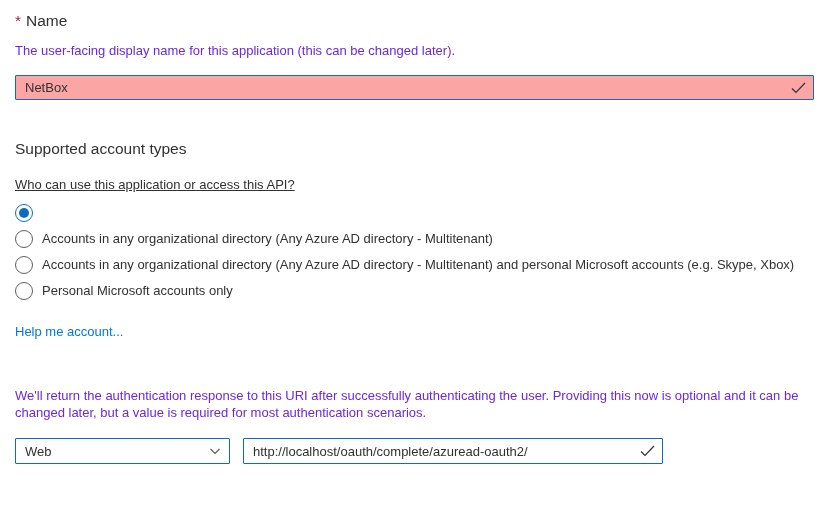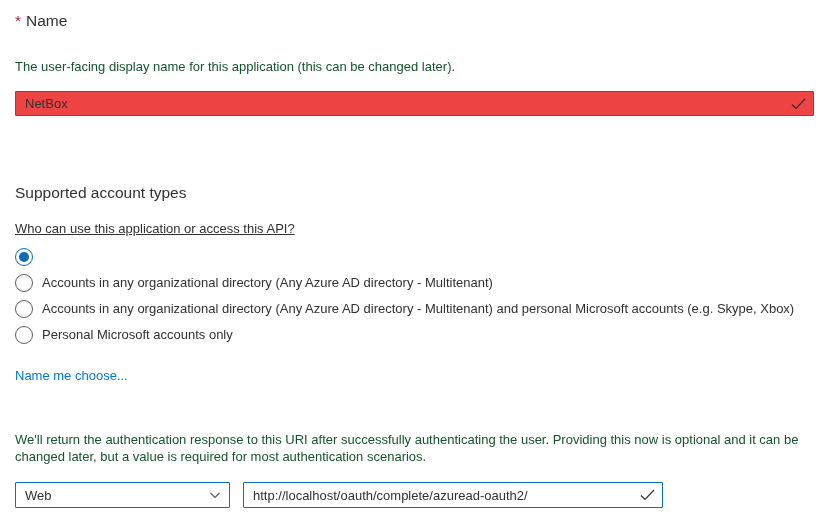--- a/index.html
+++ b/index.html
@@ -2,34 +2,34 @@
 <html><head>
 <meta charset="utf-8">
 <style>
   * { box-sizing: border-box; margin: 0; padding: 0; }
   html, body { width: 829px; height: 516px; background: #ffffff; overflow: hidden; }
   body { font-family: "Liberation Sans", sans-serif; color: #323130; }
   .page { padding: 12px 15px 0 15px; width: 829px; }
 
   .section-title { font-size: 15.5px; line-height: 18px; color: #323130; font-weight: 400; }
   .required { color: #a4262c; margin-right: 5px; }
-  .desc { font-size: 13px; line-height: 17px; margin-top: 28px; color: #14532d; max-width: 800px; }
+  .desc { font-size: 13px; line-height: 17px; margin-top: 12px; color: #6d28d9; max-width: 800px; }
 
   .input-wrap { position: relative; margin-top: 16px; }
   .text-input {
     width: 100%; height: 25px; border: 1px solid #0f6cbd; border-radius: 1px;
     font-size: 13px; padding: 0 30px 0 9px; color: #323130;
-    font-family: "Liberation Sans", sans-serif; outline: none; background: #ef4444;
+    font-family: "Liberation Sans", sans-serif; outline: none; background: #fca5a5;
   }
   .check-icon {
     position: absolute; right: 8px; top: 50%; transform: translateY(-50%);
     display: inline-flex; pointer-events: none;
   }
 
-  .account-section { margin-top: 68px; }
+  .account-section { margin-top: 40px; }
   .question { font-size: 13px; margin-top: 19px; color: #323130; text-decoration: underline; }
   .radio-group { margin-top: 12px; }
   .radio-row { display: flex; align-items: center; margin-bottom: 8px; cursor: pointer; }
   .radio {
     width: 18px; height: 18px; border-radius: 50%; border: 1px solid #605e5c;
     margin-right: 9px; position: relative; flex: none; background: #fff;
   }
   .radio.selected { border-color: #0f6cbd; }
   .radio.selected::after {
     content: ""; position: absolute; left: 3px; top: 3px; width: 10px; height: 10px;
@@ -89,21 +89,21 @@
       <div class="radio-row">
         <span class="radio"></span>
         <span class="radio-label">Accounts in any organizational directory (Any Azure AD directory - Multitenant) and personal Microsoft accounts (e.g. Skype, Xbox)</span>
       </div>
       <div class="radio-row">
         <span class="radio"></span>
         <span class="radio-label">Personal Microsoft accounts only</span>
       </div>
     </div>
 
-    <a class="help-link">Name me choose...</a>
+    <a class="help-link">Help me account...</a>
   </div>
 
   <div class="redirect-section">
     <div class="desc">We'll return the authentication response to this URI after successfully authenticating the user. Providing this now is optional and it can be changed later, but a value is required for most authentication scenarios.</div>
 
     <div class="uri-row">
       <div class="dropdown">
         <span>Web</span>
         <span style="display:inline-flex;">
           <svg width="12" height="12" viewBox="0 0 12 12">

